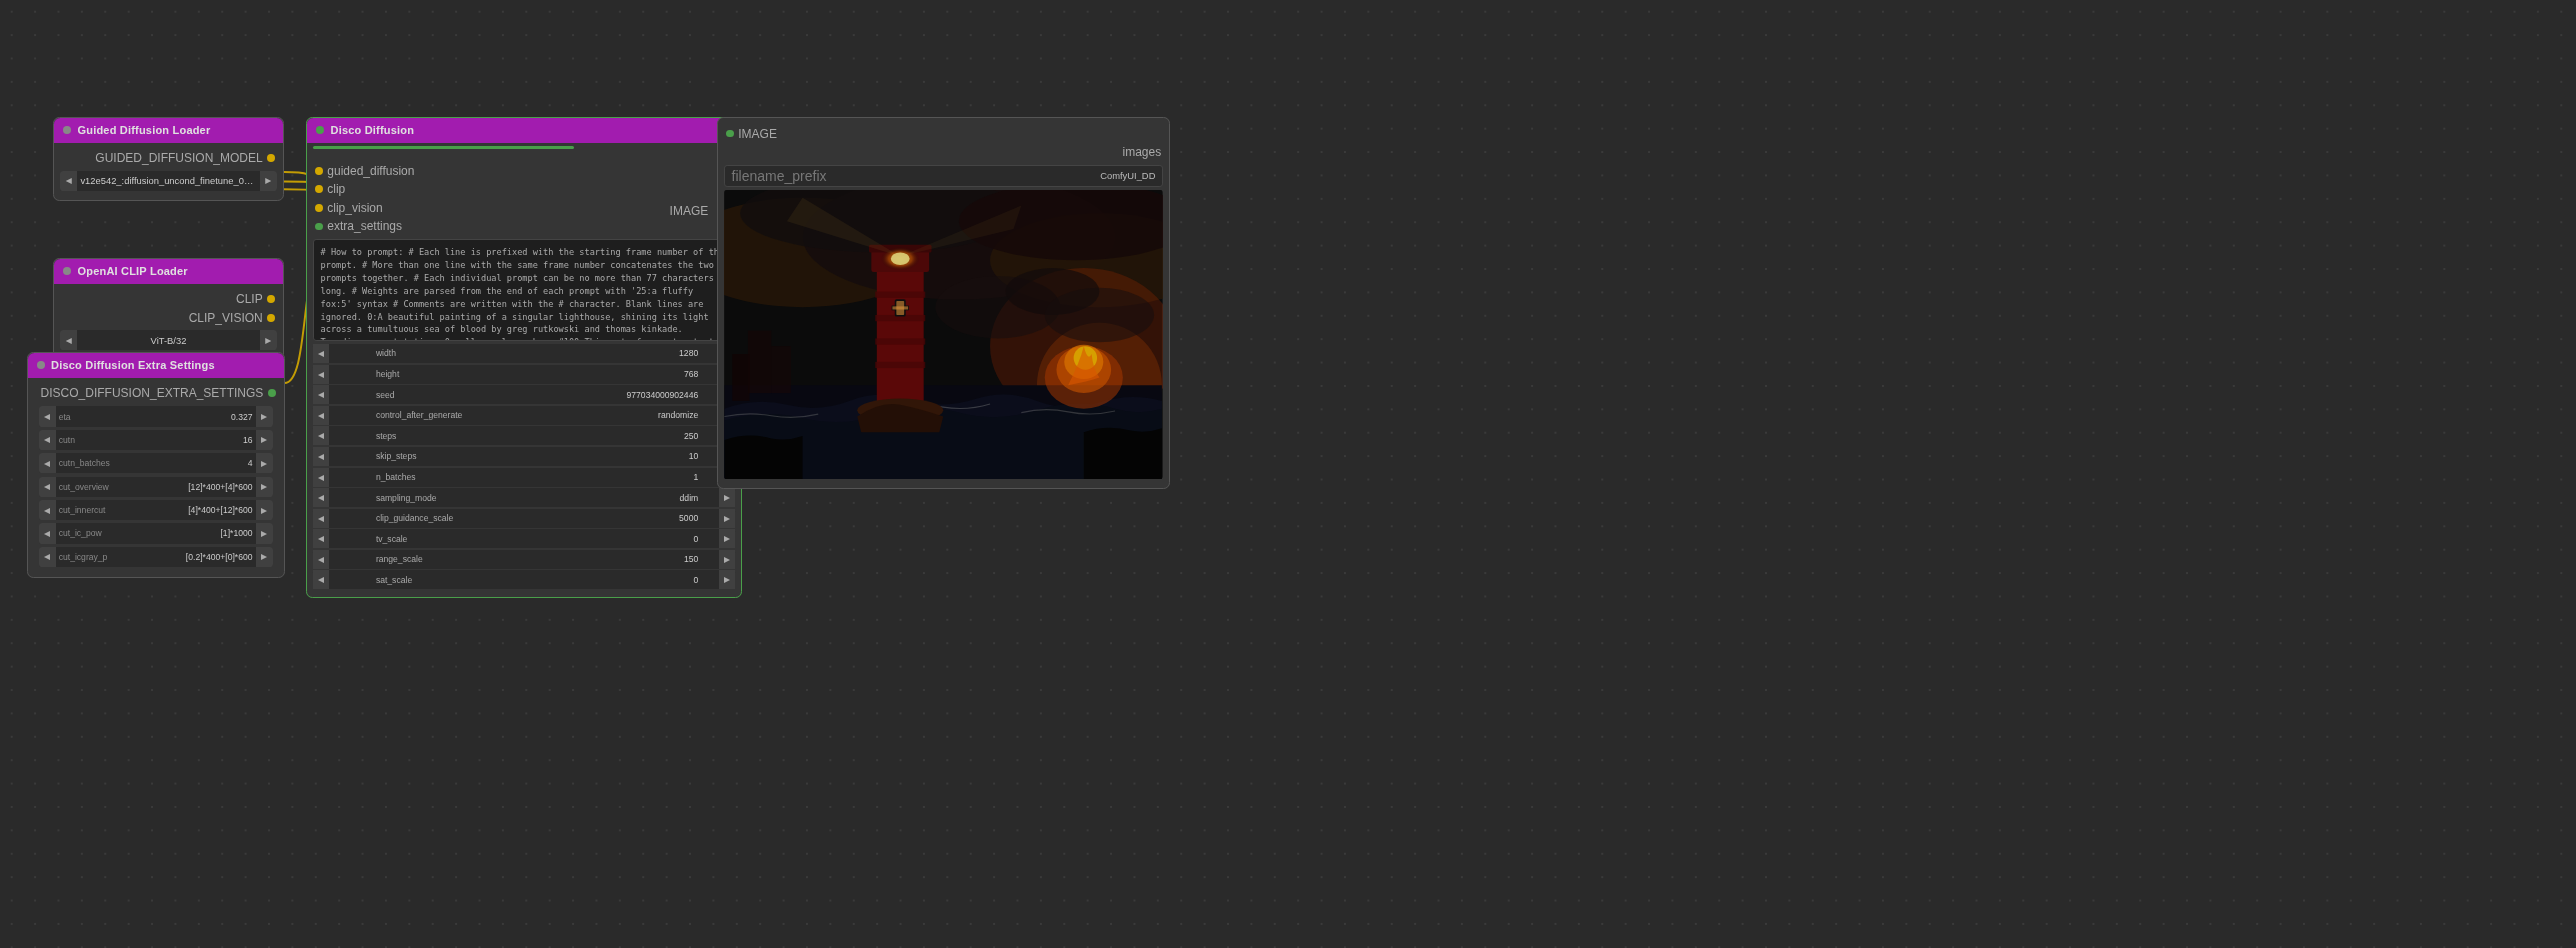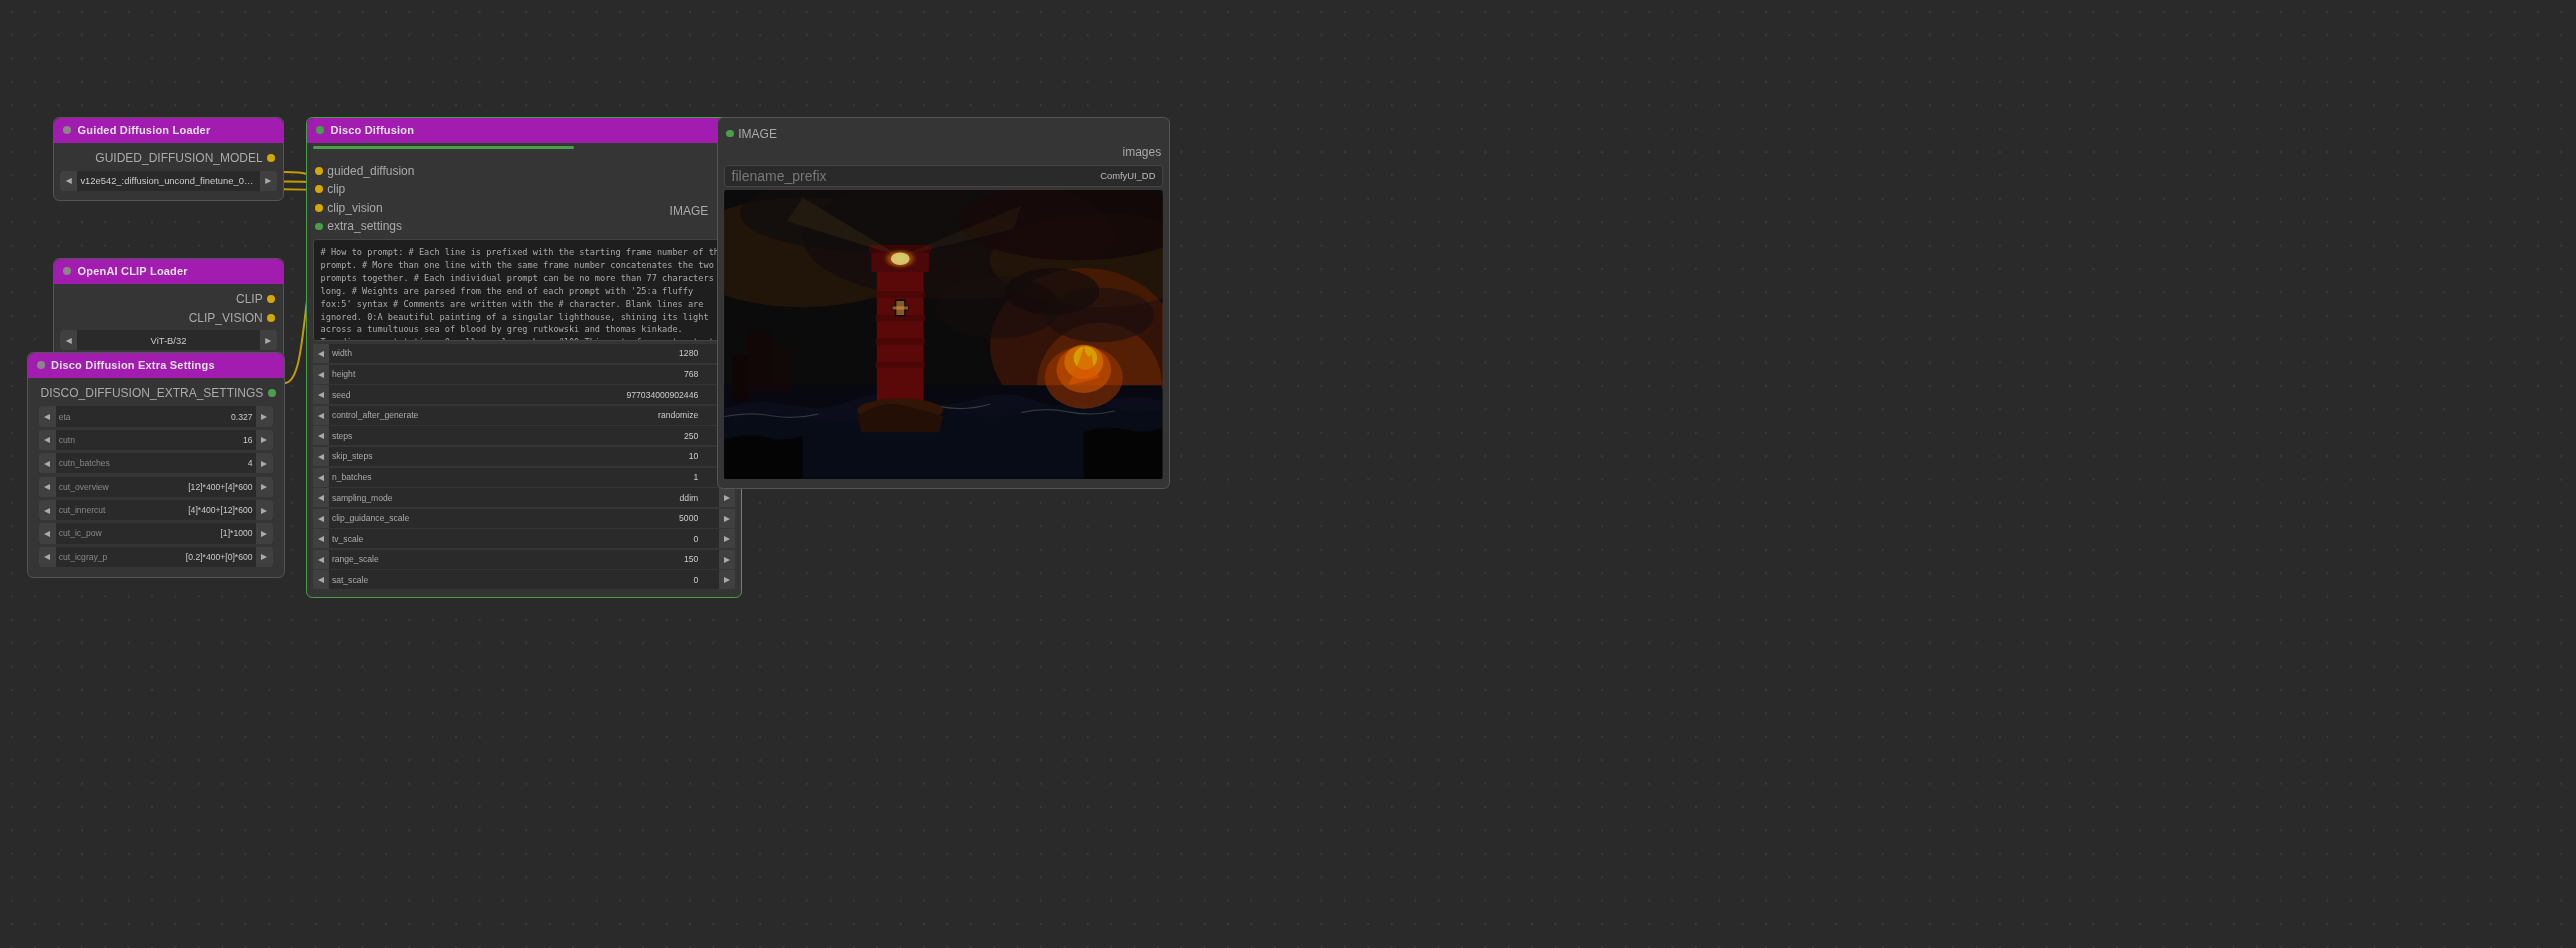--- a/index.html
+++ b/index.html
@@ -197,20 +197,21 @@
       width: 15.6px;
       height: 19px;
     }
 
     .disco-param-label {
       font-size: 8.6px;
       color: #aaa;
       padding-left: 3.1px;
       width: 125px;
       flex-shrink: 0;
+      margin-left: 44px;
     }
 
     .disco-param-value {
       flex: 1;
       text-align: right;
       font-size: 8.6px;
       color: #ccc;
       padding-right: 21px;
     }
 

